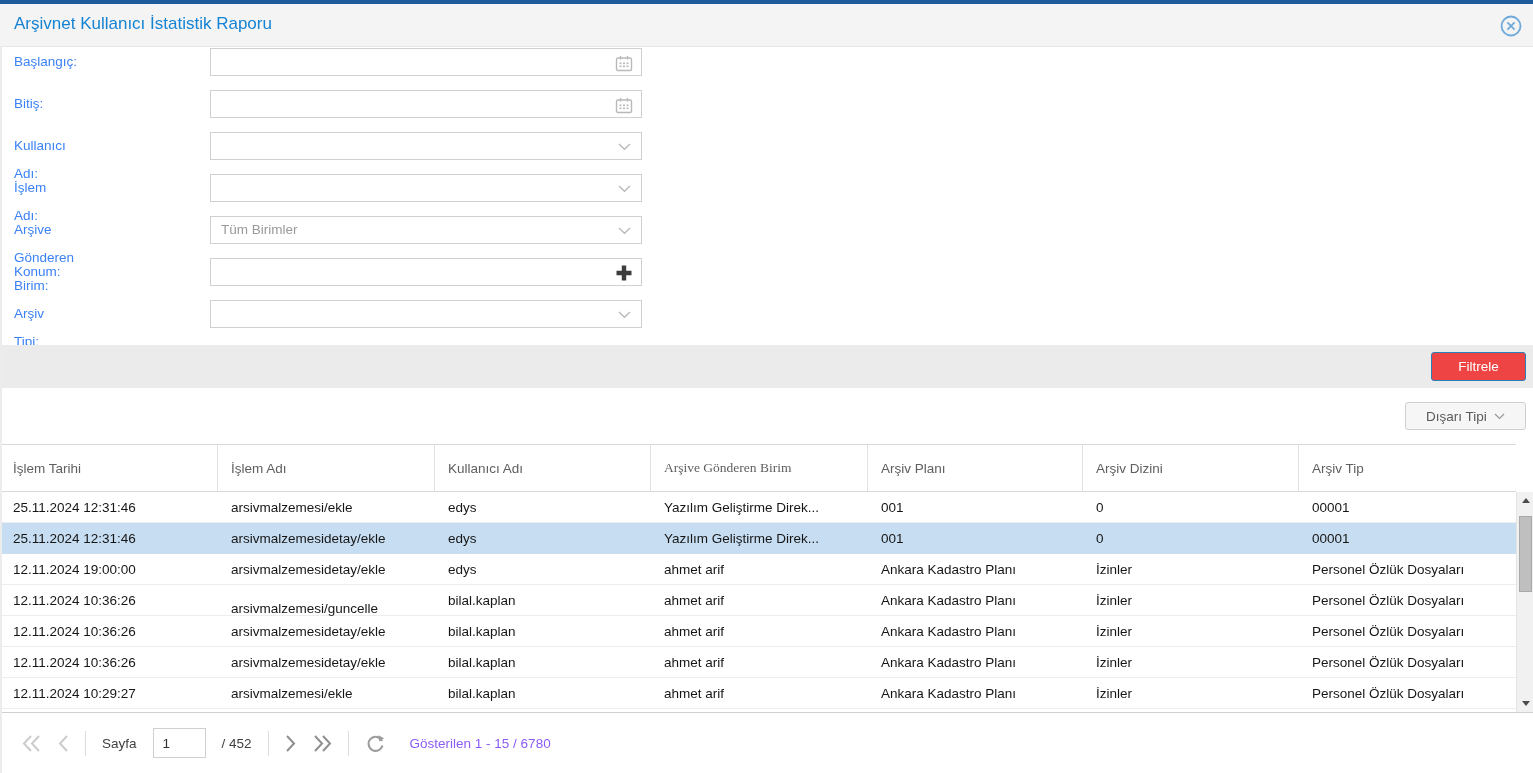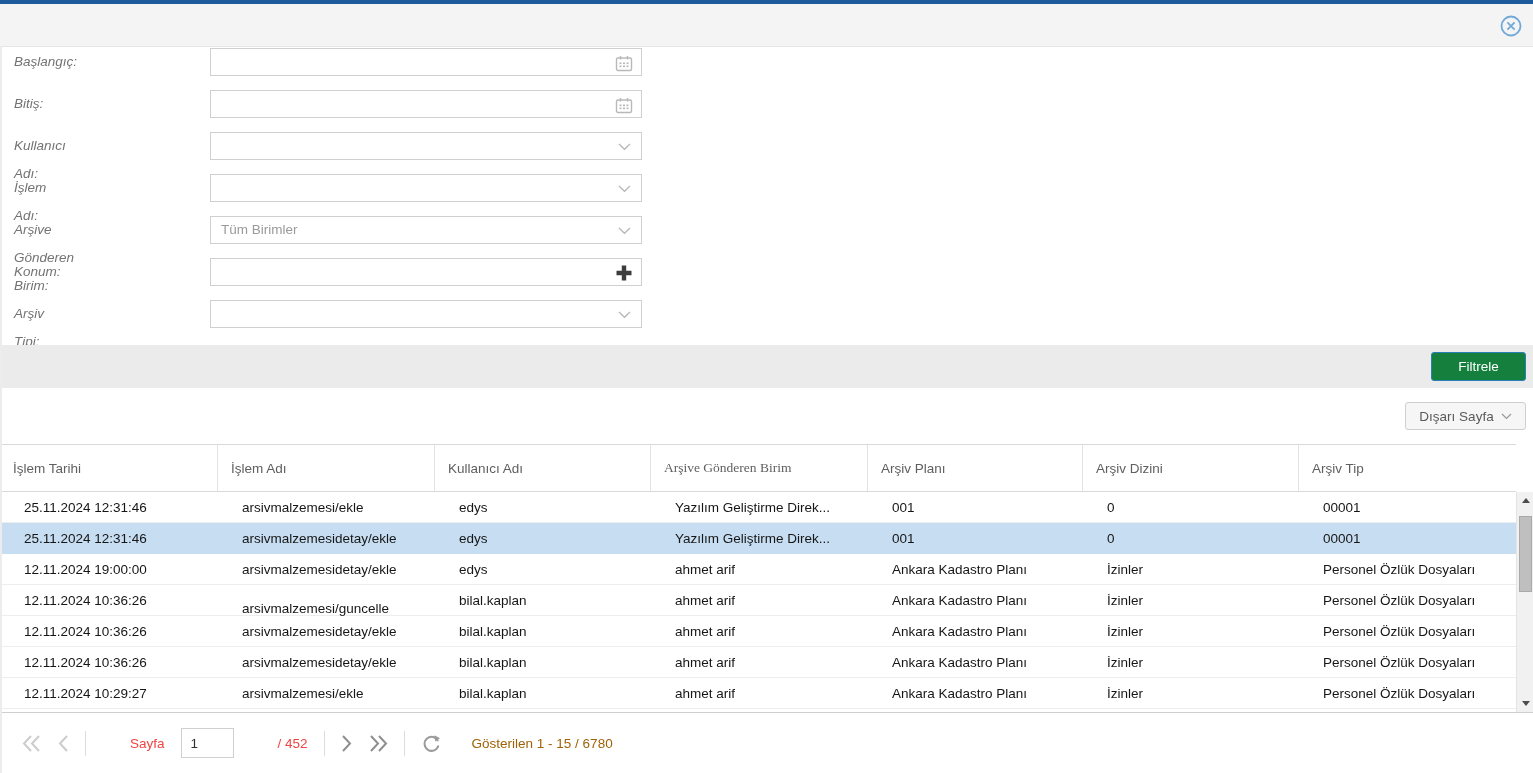--- a/index.html
+++ b/index.html
@@ -7,81 +7,82 @@
        font-family:"Liberation Sans",sans-serif;font-size:13.5px;color:#3f3f3f;}
   .topbar{position:absolute;left:0;top:0;width:100%;height:4px;background:#1d5b9d;}
   .titlebar{position:absolute;left:0;top:4px;width:100%;height:42px;background:#f4f4f4;
             border-bottom:1px solid #e6e6e6;}
   .title{position:absolute;left:14px;top:10px;font-size:17px;color:#1583d3;}
   .closebtn{position:absolute;right:10px;top:10px;width:24px;height:24px;cursor:pointer;}
   .edgeL{position:absolute;left:0;top:46px;bottom:0;width:2px;background:#ececec;}
 
   
   .frow{position:absolute;left:0;height:28px;}
-  .flabel{position:absolute;left:14px;top:0;line-height:28px;color:#737373;font-style:italic;}
+  .flabel{position:absolute;left:14px;top:0;line-height:28px;color:#3b82f6;}
   .ffield{position:absolute;left:210px;top:0;width:432px;height:28px;background:#fff;
           border:1px solid #d0d0d0;box-sizing:border-box;}
   .ffield input{position:absolute;left:0;top:0;width:100%;height:100%;border:none;outline:none;
           padding:0 30px 0 9px;box-sizing:border-box;font-family:inherit;font-size:13.5px;color:#404040;background:transparent;}
   .combo-val{position:absolute;left:10px;top:0;right:30px;line-height:26px;color:#9a9a9a;
           overflow:hidden;white-space:nowrap;}
   .trigger{position:absolute;right:7px;top:4px;width:20px;height:20px;display:flex;align-items:center;
           justify-content:center;cursor:pointer;}
 
   
   .filterband{position:absolute;left:0;top:345px;width:100%;height:43px;background:#ebebeb;}
-  .btn-filtrele{position:absolute;right:7px;top:7px;width:95px;height:29px;background:#15803d;
+  .btn-filtrele{position:absolute;right:7px;top:7px;width:95px;height:29px;background:#ef4444;
           border:1px solid #2b7fb9;border-radius:3px;color:#fff;font-size:13.5px;font-family:inherit;
           cursor:pointer;}
   .exportband{position:absolute;left:0;top:388px;width:100%;height:56px;background:#fff;}
   .btn-export{position:absolute;right:7px;top:14px;width:121px;height:28px;background:#f6f6f6;
           border:1px solid #cfcfcf;border-radius:3px;color:#5a5a5a;font-size:13.5px;font-family:inherit;
           cursor:pointer;display:flex;align-items:center;justify-content:center;gap:7px;}
 
   
   .grid-header{position:absolute;left:0;top:444px;width:1516px;height:48px;background:#fff;
           border-top:1px solid #d9d9d9;border-bottom:1px solid #d9d9d9;box-sizing:border-box;
           display:flex;}
   .hcell{height:100%;box-sizing:border-box;border-right:1px solid #e3e3e3;color:#5f5f5f;
           padding-left:13px;display:flex;align-items:center;overflow:hidden;white-space:nowrap;cursor:pointer;}
   .hcell:last-child{border-right:none;}
   .grid-body{position:absolute;left:0;top:492px;width:1516px;height:220px;overflow:hidden;background:#fff;}
   .grow{display:flex;height:31px;border-bottom:1px solid #ededed;box-sizing:border-box;background:#fff;cursor:pointer;}
   .grow.selected{background:#c7ddf2;border-bottom-color:#c7ddf2;}
-  .gcell{height:100%;box-sizing:border-box;padding-left:24px;display:flex;align-items:center;
+  .gcell{height:100%;box-sizing:border-box;padding-left:13px;display:flex;align-items:center;
           color:#161616;overflow:hidden;white-space:nowrap;}
 
   
   .vscroll{position:absolute;right:0;top:492px;width:17px;height:220px;background:#f1f1f1;
           border-left:1px solid #e4e4e4;box-sizing:border-box;}
   .varrow{position:absolute;left:0;width:17px;height:17px;display:flex;align-items:center;justify-content:center;cursor:pointer;}
   .varrow.up{top:0;} .varrow.down{bottom:0;}
   .varrow .tri{width:0;height:0;border-left:4px solid transparent;border-right:4px solid transparent;}
   .tri-up{border-bottom:5px solid #4d4d4d;} .tri-down{border-top:5px solid #4d4d4d;}
   .vthumb{position:absolute;left:2px;top:24px;width:13px;height:76px;background:#bfbfbf;border:1px solid #a9a9a9;
           box-sizing:border-box;cursor:pointer;}
 
   
   .pager{position:absolute;left:0;top:712px;width:100%;height:61px;background:#fff;
           border-top:1px solid #cfcfcf;box-sizing:border-box;display:flex;align-items:center;
           padding-left:22px;gap:16px;}
   .pico{display:flex;align-items:center;justify-content:center;cursor:pointer;}
   .psep{width:1px;height:25px;background:#dcdcdc;}
-  .plabel{color:#ef4444;margin-left:28px;}
+  .plabel{color:#404040;}
   .pinput{width:42px;height:28px;border:1px solid #d0d0d0;font-family:inherit;font-size:13.5px;
           color:#303030;padding:0 0 0 9px;outline:none;box-sizing:content-box;}
-  .psummary{color:#a16207;margin-left:14px;}
+  .psummary{color:#8b5cf6;margin-left:8px;}
 </style>
 </head>
 <body>
 
 <div class="app">
   <div class="topbar"></div>
 
   <div class="titlebar">
+    <div class="title">Arşivnet Kullanıcı İstatistik Raporu</div>
     <div class="closebtn">
       <svg width="24" height="24" viewBox="0 0 24 24">
         <circle cx="12" cy="12" r="9.5" fill="none" stroke="#6fa9da" stroke-width="1.8"></circle>
         <path d="M8.4 8.4 L15.6 15.6 M15.6 8.4 L8.4 15.6" stroke="#6fa9da" stroke-width="1.8" fill="none"></path>
       </svg>
     </div>
   </div>
 
   <div class="frow" style="top:48px">
     <div class="flabel">Başlangıç:</div>
@@ -183,21 +184,21 @@
       </div>
     </div>
   </div>
 
   <div class="filterband">
     <button class="btn-filtrele">Filtrele</button>
   </div>
 
   <div class="exportband">
     <button class="btn-export">
-      <span>Dışarı Sayfa</span>
+      <span>Dışarı Tipi</span>
       <svg width="11" height="7" viewBox="0 0 11 7">
           <polyline points="1,1 5.5,5.4 10,1" fill="none" stroke="#9a9a9a" stroke-width="1.3"></polyline>
         </svg>
     </button>
   </div>
 
   <div class="grid-header" id="gridHeader">
       <div class="hcell" style="width: 218px;">İşlem Tarihi</div>
       <div class="hcell" style="width: 217px;">İşlem Adı</div>
       <div class="hcell" style="width: 216px;">Kullanıcı Adı</div>

